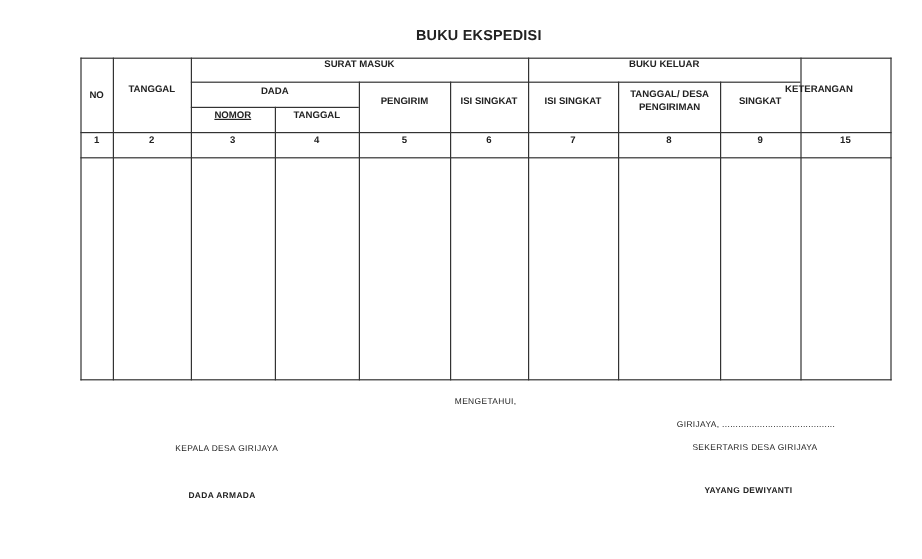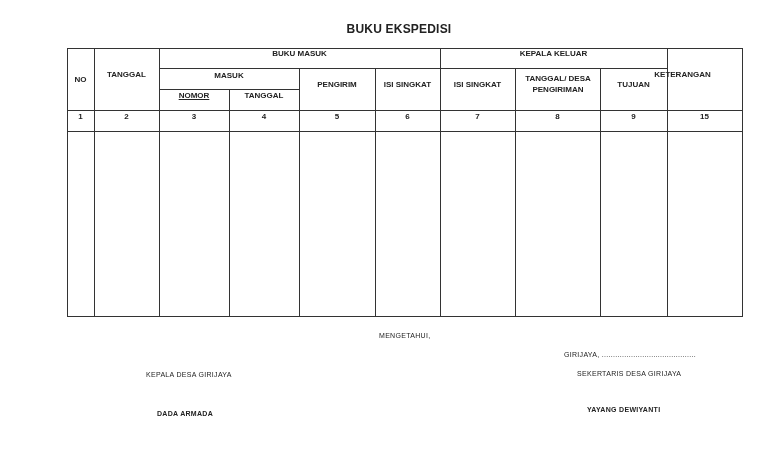--- a/index.html
+++ b/index.html
@@ -33,30 +33,30 @@
   <div class="ln v" style="left:299px;top:68px;height:249px;"></div>
   <div class="ln v" style="left:375px;top:68px;height:249px;"></div>
   <div class="ln v" style="left:440px;top:48px;height:269px;"></div>
   <div class="ln v" style="left:515px;top:68px;height:249px;"></div>
   <div class="ln v" style="left:600px;top:68px;height:249px;"></div>
   <div class="ln v" style="left:667px;top:48px;height:269px;"></div>
   <div class="ln v" style="left:742px;top:48px;height:269px;"></div>
 
   <div class="cell" style="left:67px;top:48px;width:27px;height:62px;">NO</div>
   <div class="cell" style="left:94px;top:48px;width:65px;height:52px;">TANGGAL</div>
-  <div class="cell" style="left:159px;top:46px;width:281px;height:14px;">BUKU MASUK</div>
-  <div class="cell" style="left:159px;top:68px;width:140px;height:14px;">MASUK</div>
+  <div class="cell" style="left:159px;top:46px;width:281px;height:14px;">SURAT MASUK</div>
+  <div class="cell" style="left:159px;top:68px;width:140px;height:14px;">DADA</div>
   <div class="cell" style="left:159px;top:89px;width:70px;height:12px;text-decoration:underline;">NOMOR</div>
   <div class="cell" style="left:229px;top:89px;width:70px;height:12px;">TANGGAL</div>
   <div class="cell" style="left:299px;top:68px;width:76px;height:32px;text-align:right;">PENGIRIM</div>
   <div class="cell" style="left:375px;top:68px;width:65px;height:32px;">ISI SINGKAT</div>
-  <div class="cell" style="left:440px;top:46px;width:227px;height:14px;">KEPALA KELUAR</div>
+  <div class="cell" style="left:440px;top:46px;width:227px;height:14px;">BUKU KELUAR</div>
   <div class="cell" style="left:440px;top:68px;width:75px;height:32px;">ISI SINGKAT</div>
   <div class="cell" style="left:520px;top:68px;width:76px;height:32px;">TANGGAL/ DESA PENGIRIMAN</div>
-  <div class="cell" style="left:600px;top:68px;width:67px;height:32px;">TUJUAN</div>
+  <div class="cell" style="left:600px;top:68px;width:67px;height:32px;">SINGKAT</div>
   <div class="cell" style="left:629px;top:48px;width:75px;height:52px;padding-left:16px;">KETERANGAN</div>
 
   <div class="cell" style="left:67px;top:110px;width:27px;height:12px;">1</div>
   <div class="cell" style="left:94px;top:110px;width:65px;height:12px;">2</div>
   <div class="cell" style="left:159px;top:110px;width:70px;height:12px;">3</div>
   <div class="cell" style="left:229px;top:110px;width:70px;height:12px;">4</div>
   <div class="cell" style="left:299px;top:110px;width:76px;height:12px;">5</div>
   <div class="cell" style="left:375px;top:110px;width:65px;height:12px;">6</div>
   <div class="cell" style="left:440px;top:110px;width:75px;height:12px;">7</div>
   <div class="cell" style="left:515px;top:110px;width:85px;height:12px;">8</div>

